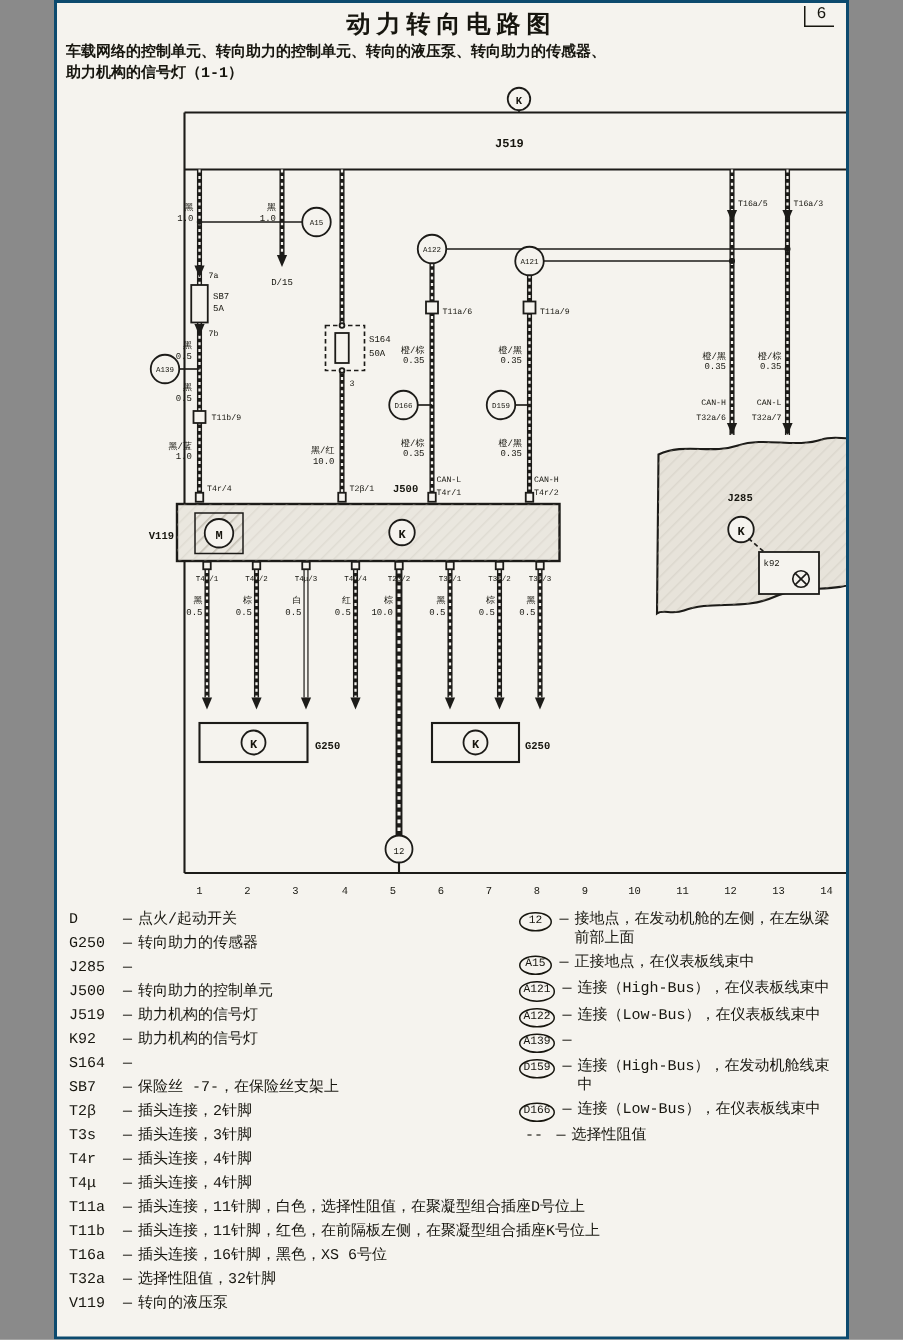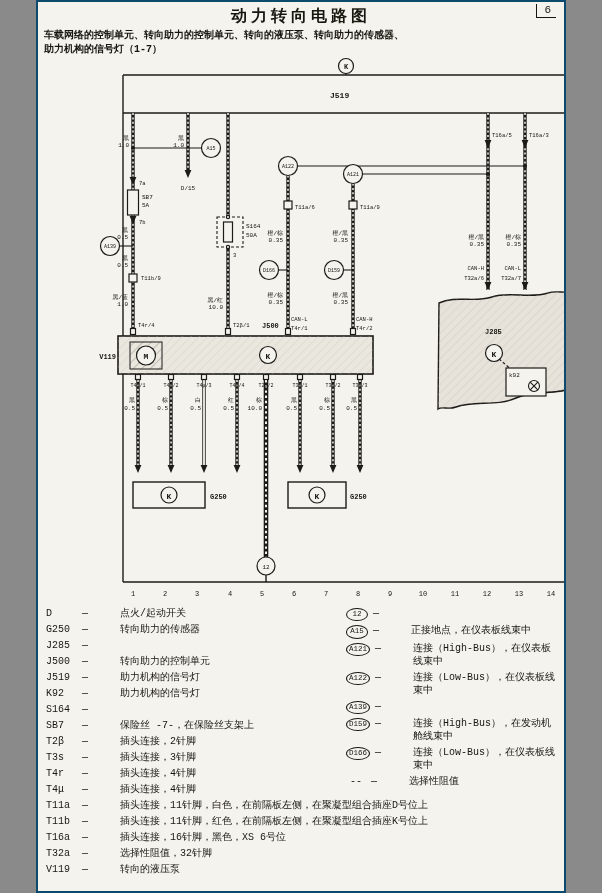--- a/index.html
+++ b/index.html
@@ -45,35 +45,35 @@
   .col-right{flex:1;}
   .lrow{display:flex;align-items:flex-start;line-height:1.3;margin-bottom:3px;}
   .term{width:36px;flex:none;}
   .dash{flex:none;margin:0 4px 0 0;}
   .dash::before{content:"—";}
   .csym{
     flex:none;border:1px solid #17160f;border-radius:50%;font-size:7.5px;
     min-width:16px;text-align:center;padding:0 2px;margin:1px 5px 0 0;line-height:1.5;
   }
   .csym.plain{border:none;font-size:10px;line-height:1.2;}
-  .desc{flex:1;margin-left:28px;}
+  .desc{flex:1;}
 </style>
 </head>
 <body>
 
 <div class="page">
 
   <div class="header">
     <div class="title">动力转向电路图</div>
     <div class="page-num">6</div>
   </div>
 
   <div class="subtitle">
     <div>车载网络的控制单元、转向助力的控制单元、转向的液压泵、转向助力的传感器、</div>
-    <div>助力机构的信号灯（1-7）</div>
+    <div>助力机构的信号灯（1-1）</div>
   </div>
 
   <svg viewBox="0 0 602 545" width="602" height="545">
     <defs>
       <pattern id="hatch" width="6" height="6" patternUnits="userSpaceOnUse" patternTransform="rotate(45)">
         <line x1="0" y1="0" x2="0" y2="6" stroke="#c6c1b6" stroke-width="2"></line>
       </pattern>
     </defs>
 
     <g>
@@ -381,20 +381,21 @@
         <div class="lrow">
             <span class="term">T4μ</span>
             <span class="dash"></span>
             <span class="desc">插头连接，4针脚</span>
           </div>
       </div>
       <div class="col-right">
         <div class="lrow">
             <span class="csym">12</span>
             <span class="dash"></span>
+            <span class="desc">接地点，在发动机舱的左侧，在左纵梁前部上面</span>
           </div>
         <div class="lrow">
             <span class="csym">A15</span>
             <span class="dash"></span>
             <span class="desc">正接地点，在仪表板线束中</span>
           </div>
         <div class="lrow">
             <span class="csym">A121</span>
             <span class="dash"></span>
             <span class="desc">连接（High-Bus），在仪表板线束中</span>
@@ -422,21 +423,21 @@
             <span class="csym plain">--</span>
             <span class="dash"></span>
             <span class="desc">选择性阻值</span>
           </div>
       </div>
     </div>
     <div class="legend-fullwidth">
       <div class="lrow">
           <span class="term">T11a</span>
           <span class="dash"></span>
-          <span class="desc">插头连接，11针脚，白色，在前隔板左侧，在聚凝型组合插座D号位上</span>
+          <span class="desc">插头连接，11针脚，白色，选择性阻值，在聚凝型组合插座D号位上</span>
         </div>
       <div class="lrow">
           <span class="term">T11b</span>
           <span class="dash"></span>
           <span class="desc">插头连接，11针脚，红色，在前隔板左侧，在聚凝型组合插座K号位上</span>
         </div>
       <div class="lrow">
           <span class="term">T16a</span>
           <span class="dash"></span>
           <span class="desc">插头连接，16针脚，黑色，XS 6号位</span>

